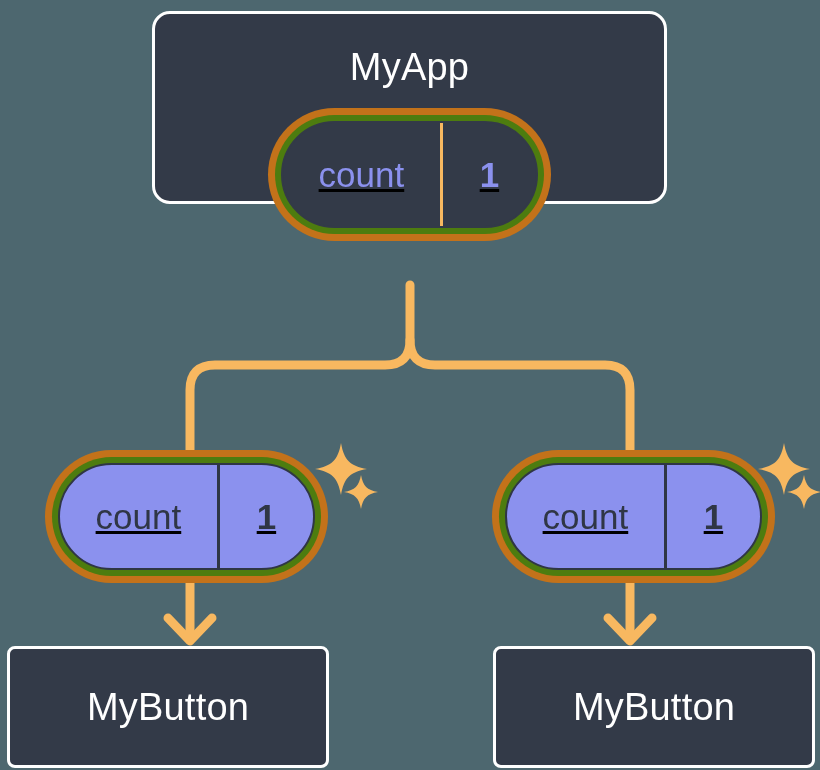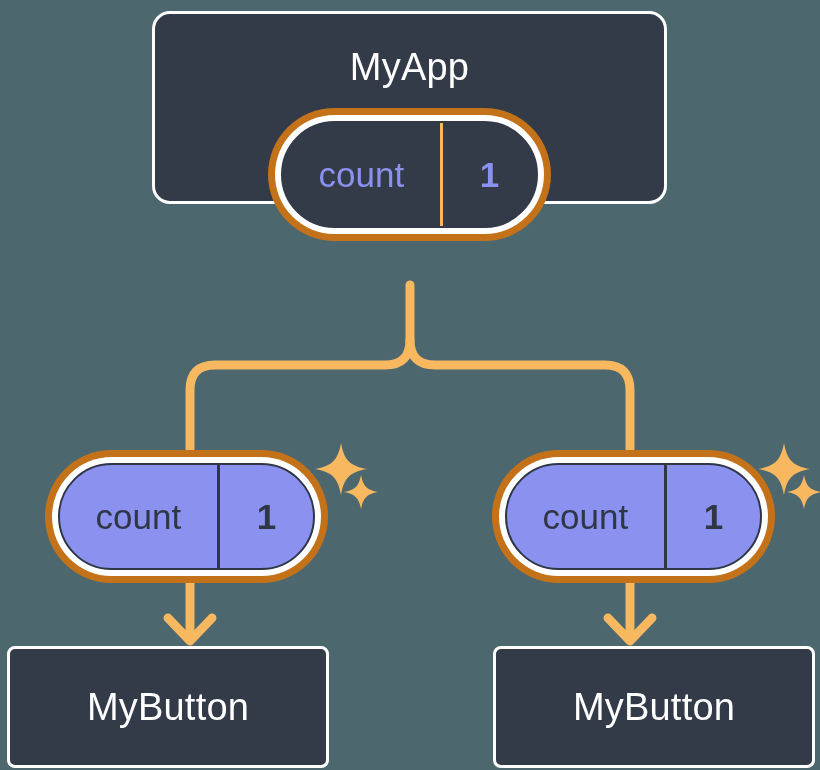--- a/index.html
+++ b/index.html
@@ -67,23 +67,24 @@
     position: absolute;
     box-sizing: border-box;
     border-radius: 999px;
     background: #c3721a;            
     padding: 7px;
     display: flex;
   }
   .pill-mid {
     flex: 1;
     border-radius: 999px;
-    background: #ffffff;            
+    background: #4d7c0f;            
     padding: 6px;
     display: flex;
+    text-decoration: underline;
   }
   .pill-inner {
     flex: 1;
     border-radius: 999px;
     display: flex;
     align-items: stretch;
     overflow: hidden;
     border: 2px solid #2f3645;
     box-sizing: border-box;
   }

